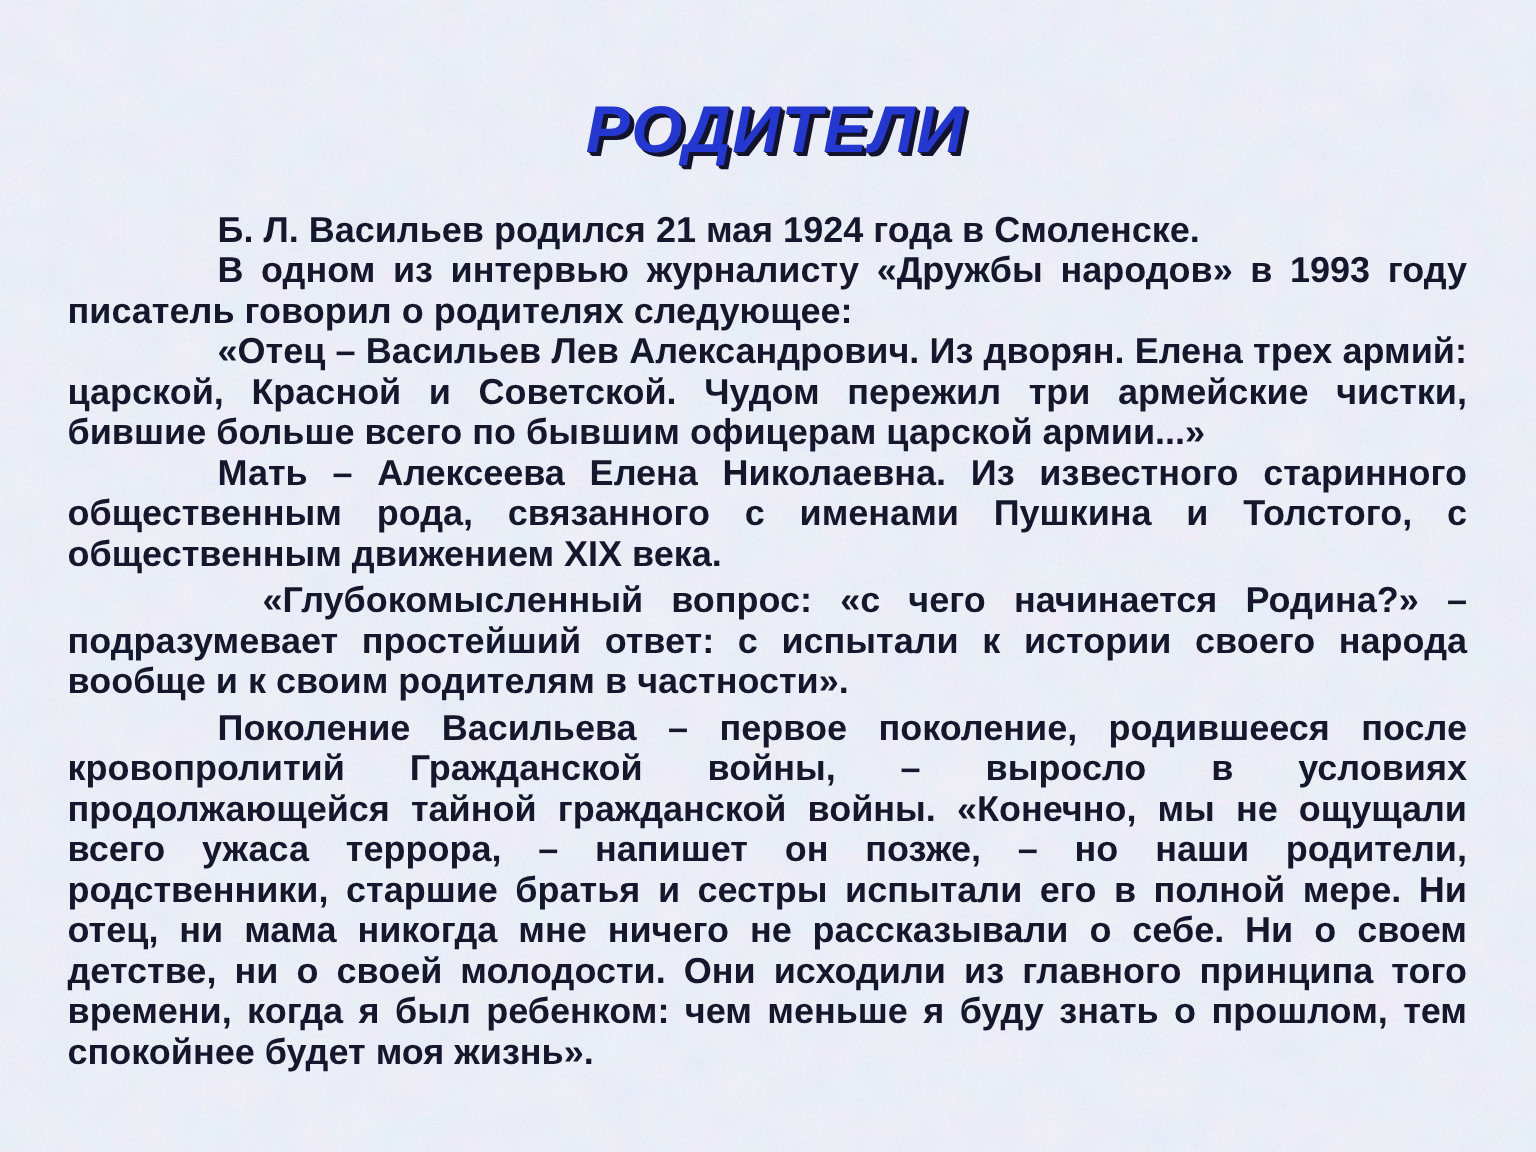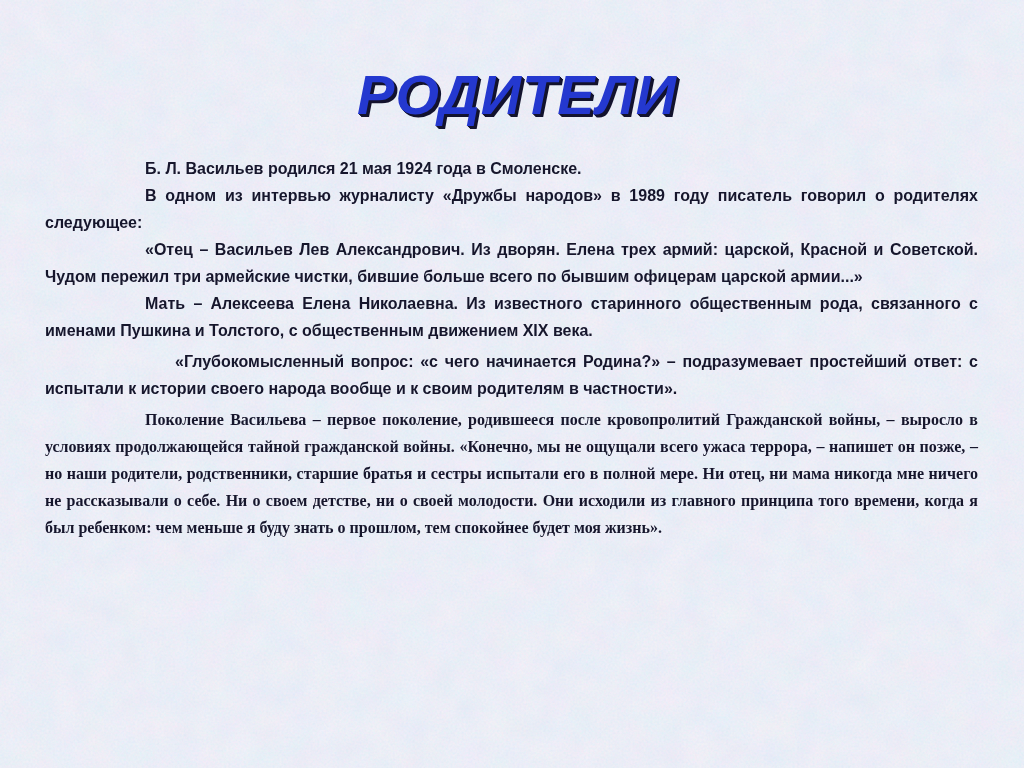--- a/index.html
+++ b/index.html
@@ -29,43 +29,43 @@
   }
   .slide-title {
     position: relative;
     z-index: 1;
     margin: 0;
     padding-top: 62px;
     text-align: center;
     font-family: "Liberation Sans", "DejaVu Sans", sans-serif;
     font-style: italic;
     font-weight: 700;
-    font-size: 56px;
+    font-size: 44px;
     letter-spacing: 1px;
     color: #2438cf;
     text-shadow: 1px 1px 0 #13132e, 2px 2px 0 #13132e, 3px 3px 0 #13132e;
     padding-left: 10px;
   }
   .slide-body {
     position: relative;
     z-index: 1;
     margin-top: 28px;
     padding: 0 46px 0 45px;
     color: #16162c;
     font-weight: 700;
-    font-size: 16px;
+    font-size: 24px;
     line-height: 27px;
     text-align: justify;
   }
   .slide-body p {
     margin: 0;
     text-indent: 100px;
   }
   .slide-body p:nth-child(5) { text-indent: 130px; margin-top: 4px; }
-  .slide-body p:nth-child(6) { margin-top: 4px; font-family: Liberation Serif, serif; }
+  .slide-body p:nth-child(6) { margin-top: 4px; }
 </style>
 </head>
 <body>
 
 <div class="slide">
 
   <svg class="bg-texture" width="1024" height="768" viewBox="0 0 1024 768" xmlns="http://www.w3.org/2000/svg" aria-hidden="true">
     <defs>
       <filter id="grainFine" x="0" y="0" width="100%" height="100%">
         <feTurbulence type="fractalNoise" baseFrequency="0.45" numOctaves="2" seed="7" stitchTiles="stitch"></feTurbulence>
@@ -88,20 +88,20 @@
     </defs>
     <rect width="1024" height="768" fill="#c6d7ef"></rect>
     <rect width="1024" height="768" filter="url(#grainFine)"></rect>
     <rect width="1024" height="768" filter="url(#grainBlotch)" opacity="0.45"></rect>
   </svg>
 
   <h1 class="slide-title">РОДИТЕЛИ</h1>
 
   <div class="slide-body">
     <p>Б. Л. Васильев родился 21 мая 1924 года в Смоленске.</p>
-    <p>В одном из интервью журналисту «Дружбы народов» в 1989 году писатель говорил о родителях следующее:</p>
+    <p>В одном из интервью журналисту «Дружбы народов» в 1993 году писатель говорил о родителях следующее:</p>
     <p>«Отец – Васильев Лев Александрович. Из дворян. Елена трех армий: царской, Красной и Советской. Чудом пережил три армейские чистки, бившие больше всего по бывшим офицерам царской армии...»</p>
     <p>Мать – Алексеева Елена Николаевна. Из известного старинного общественным рода, связанного с именами Пушкина и Толстого, с общественным движением XIX века.</p>
     <p>«Глубокомысленный вопрос: «с чего начинается Родина?» – подразумевает простейший ответ: с испытали к истории своего народа вообще и к своим родителям в частности».</p>
     <p>Поколение Васильева – первое поколение, родившееся после кровопролитий Гражданской войны, – выросло в условиях продолжающейся тайной гражданской войны. «Конечно, мы не ощущали всего ужаса террора, – напишет он позже, – но наши родители, родственники, старшие братья и сестры испытали его в полной мере. Ни отец, ни мама никогда мне ничего не рассказывали о себе. Ни о своем детстве, ни о своей молодости. Они исходили из главного принципа того времени, когда я был ребенком: чем меньше я буду знать о прошлом, тем спокойнее будет моя жизнь».</p>
   </div>
 
 </div>
 
 </body></html>

